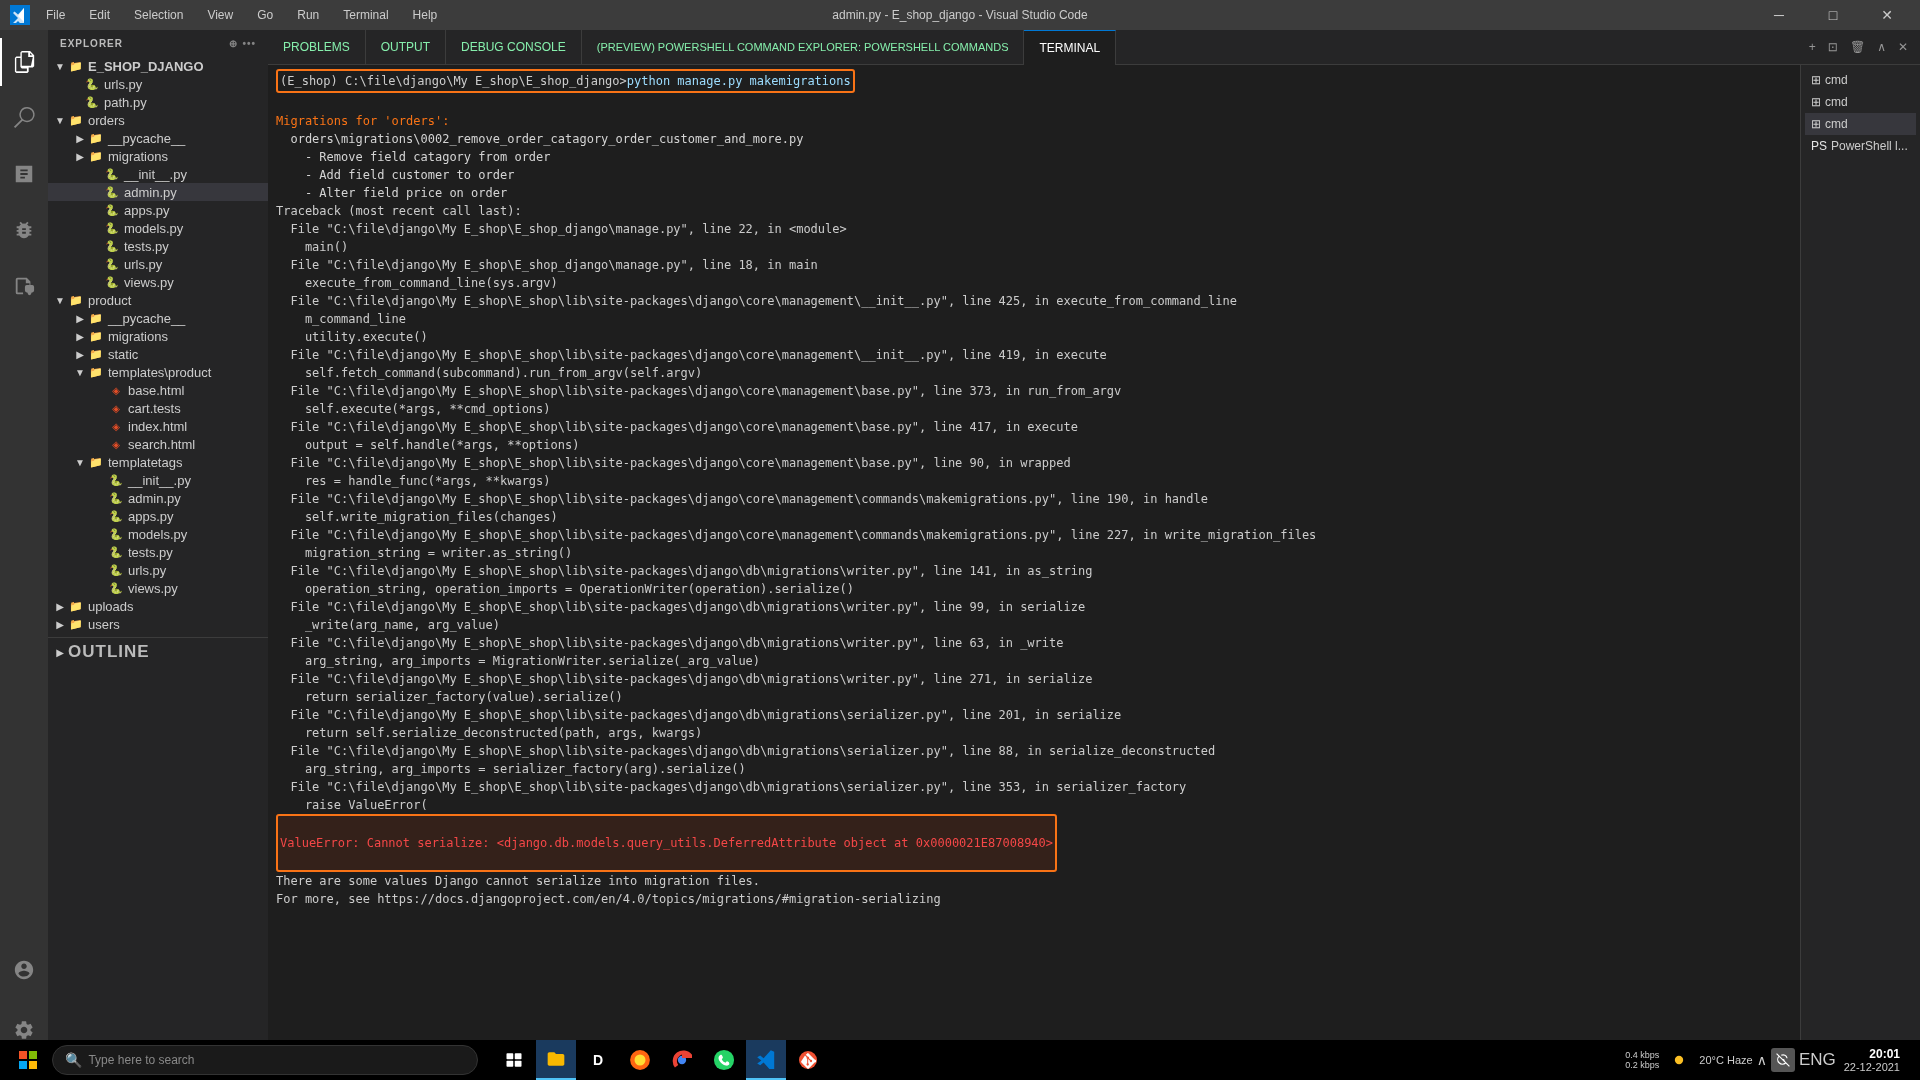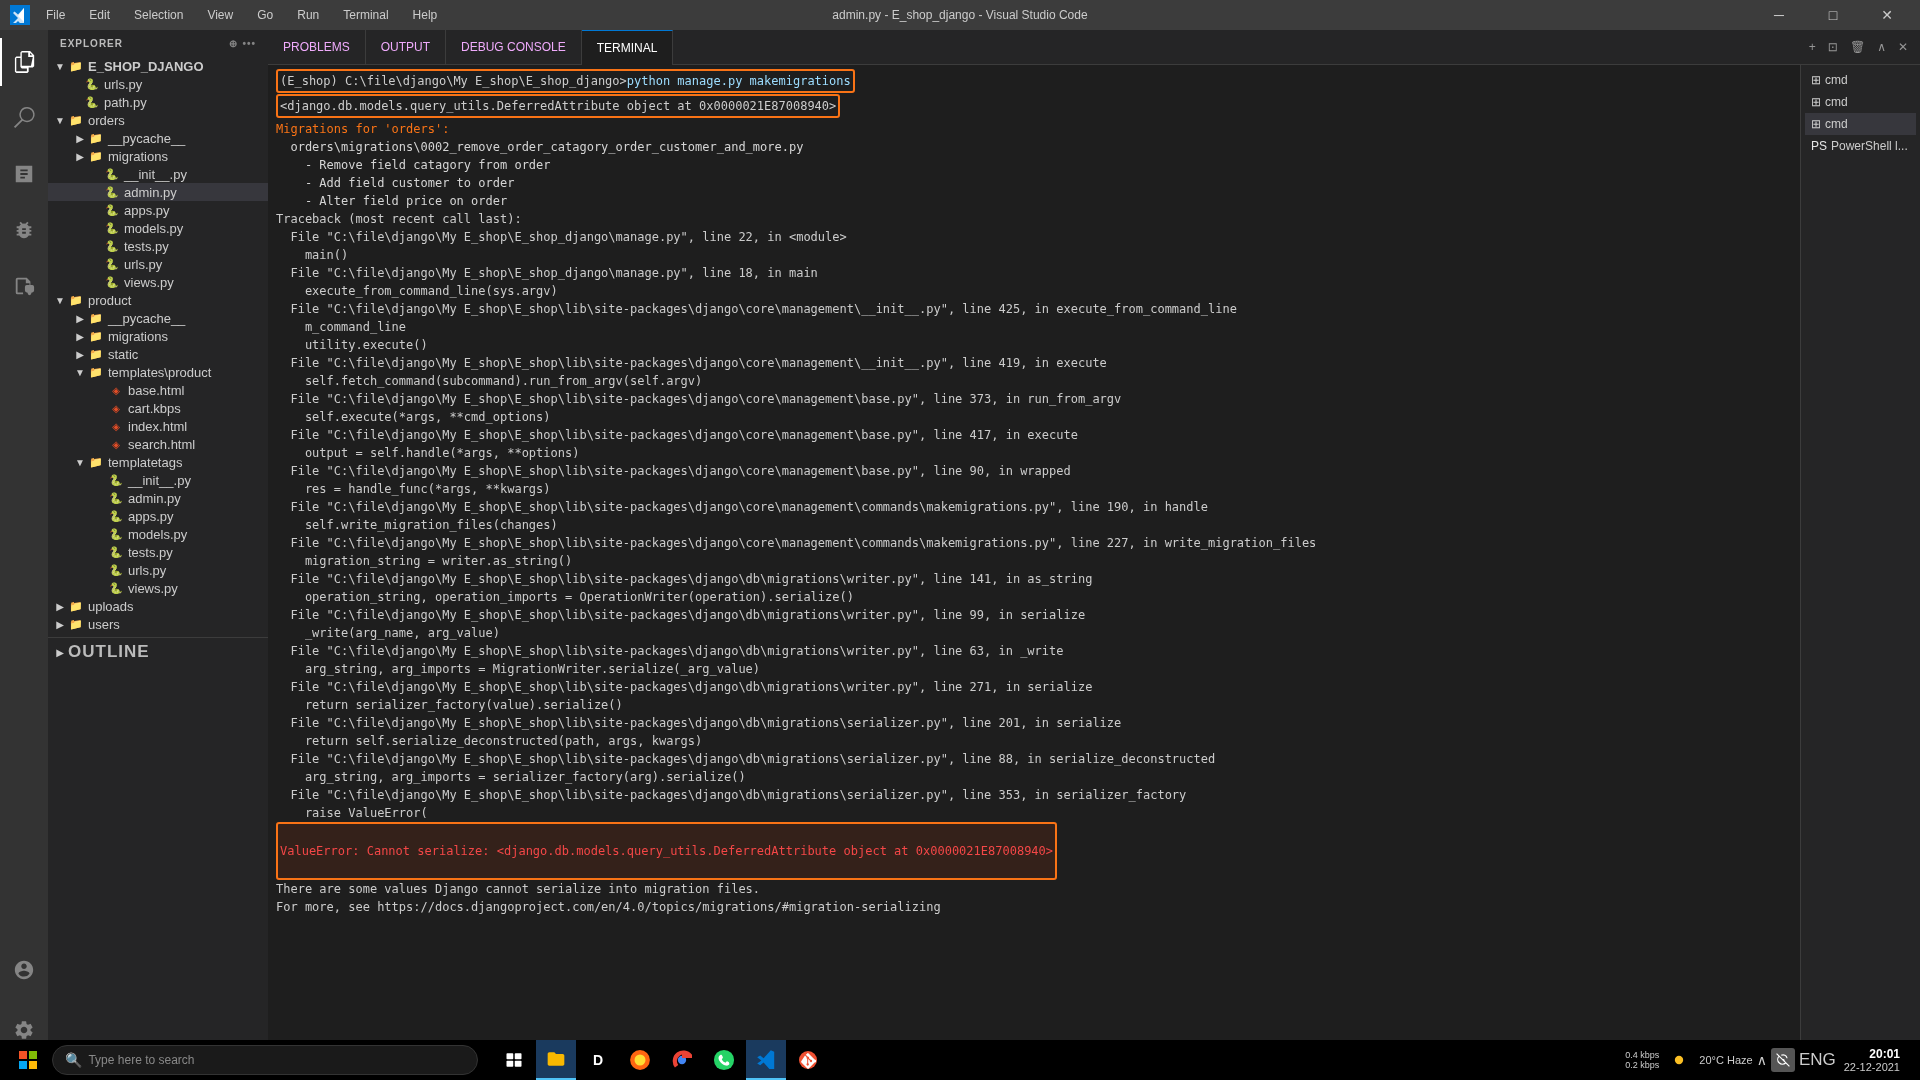--- a/index.html
+++ b/index.html
@@ -92,21 +92,21 @@
       height: 35px;
       border-bottom: 1px solid #3c3c3c;
     }
     .term-tab {
       padding: 0 15px;
       height: 35px;
       display: flex;
       align-items: center;
       cursor: pointer;
       font-size: 12px;
-      color: #f0abfc;
+      color: #86efac;
       border-right: 1px solid #3c3c3c;
     }
     .term-tab.active { color: #ffffff; border-top: 1px solid #0078d4; background: #1e1e1e; }
     #terminal-body { flex: 1; display: flex; overflow: hidden; justify-content: flex-end; }
     #terminal-content {
       flex: 1;
       padding: 4px 8px;
       font-family: 'Consolas', monospace;
       font-size: 12px;
       overflow-y: auto;
@@ -360,21 +360,21 @@
         <div class="tree-item">
           <span class="indent" style="width:44px"></span>
           <span class="arrow"></span>
           <span class="file-icon html-icon" style="font-size:10px;">◈</span>
           <span>base.html</span>
         </div>
         <div class="tree-item">
           <span class="indent" style="width:44px"></span>
           <span class="arrow"></span>
           <span class="file-icon html-icon" style="font-size:10px;">◈</span>
-          <span>cart.kbps</span>
+          <span>cart.tests</span>
         </div>
         <div class="tree-item">
           <span class="indent" style="width:44px"></span>
           <span class="arrow"></span>
           <span class="file-icon html-icon" style="font-size:10px;">◈</span>
           <span>index.html</span>
         </div>
         <div class="tree-item">
           <span class="indent" style="width:44px"></span>
           <span class="arrow"></span>
@@ -455,20 +455,23 @@
 
       <div id="terminal-tabs">
         <div class="term-tab">
           <span>PROBLEMS</span>
         </div>
         <div class="term-tab">
           <span>OUTPUT</span>
         </div>
         <div class="term-tab">
           <span>DEBUG CONSOLE</span>
+        </div>
+        <div class="term-tab" style="font-size:11px;">
+          <span>(PREVIEW) POWERSHELL COMMAND EXPLORER: POWERSHELL COMMANDS</span>
         </div>
         <div class="term-tab active">
           <span>TERMINAL</span>
         </div>
         <div id="term-tab-actions">
           <span class="term-tab-btn">+</span>
           <span class="term-tab-btn">⊡</span>
           <span class="term-tab-btn">🗑</span>
           <span class="term-tab-btn">∧</span>
           <span class="term-tab-btn">✕</span>
@@ -477,23 +480,20 @@
 
       <div id="terminal-body">
         <div id="terminal-content">
           
           <div style="position:relative; display:inline-block; width:100%;">
             <div style="border: 2px solid #f97316; border-radius:3px; display:inline-block; padding: 1px 2px; margin-bottom:1px;">
               <span class="term-cmd">(E_shop) C:\file\django\My E_shop\E_shop_django&gt;</span><span style="color:#9cdcfe;">python manage.py makemigrations</span>
             </div>
           </div>
           <br>
-          <div style="border: 2px solid #f97316; border-radius:3px; display:inline-block; padding:1px 2px; margin-bottom:2px;">
-            <span class="term-cmd">&lt;django.db.models.query_utils.DeferredAttribute object at 0x0000021E87008940&gt;</span>
-          </div>
           <br>
           <span class="line-orange">Migrations for 'orders':</span><br>
           <span class="line-white">&nbsp;&nbsp;orders\migrations\0002_remove_order_catagory_order_customer_and_more.py</span><br>
           <span class="line-white">&nbsp;&nbsp;&nbsp;&nbsp;- Remove field catagory from order</span><br>
           <span class="line-white">&nbsp;&nbsp;&nbsp;&nbsp;- Add field customer to order</span><br>
           <span class="line-white">&nbsp;&nbsp;&nbsp;&nbsp;- Alter field price on order</span><br>
           <span class="term-cmd">Traceback (most recent call last):</span><br>
           <span class="term-cmd">&nbsp;&nbsp;File "C:\file\django\My E_shop\E_shop_django\manage.py", line 22, in &lt;module&gt;</span><br>
           <span class="term-cmd">&nbsp;&nbsp;&nbsp;&nbsp;main()</span><br>
           <span class="term-cmd">&nbsp;&nbsp;File "C:\file\django\My E_shop\E_shop_django\manage.py", line 18, in main</span><br>

